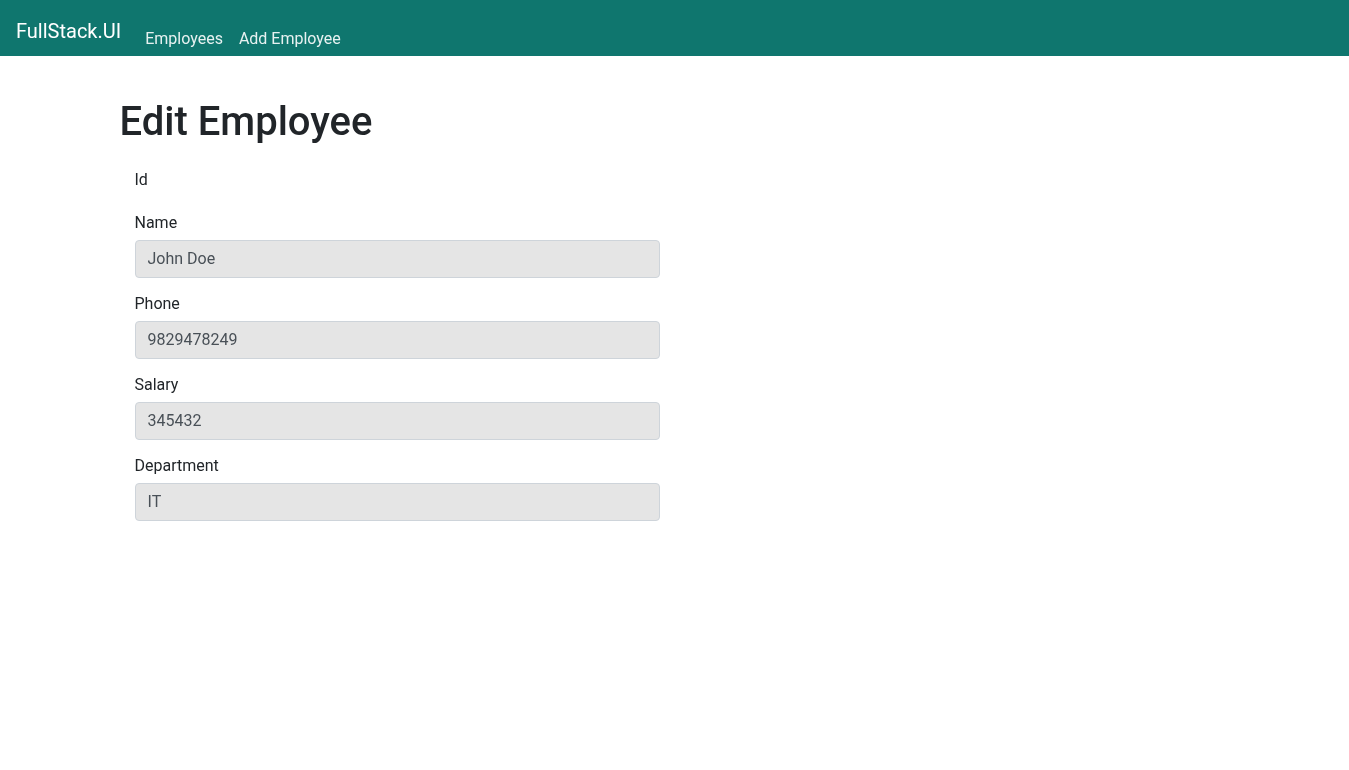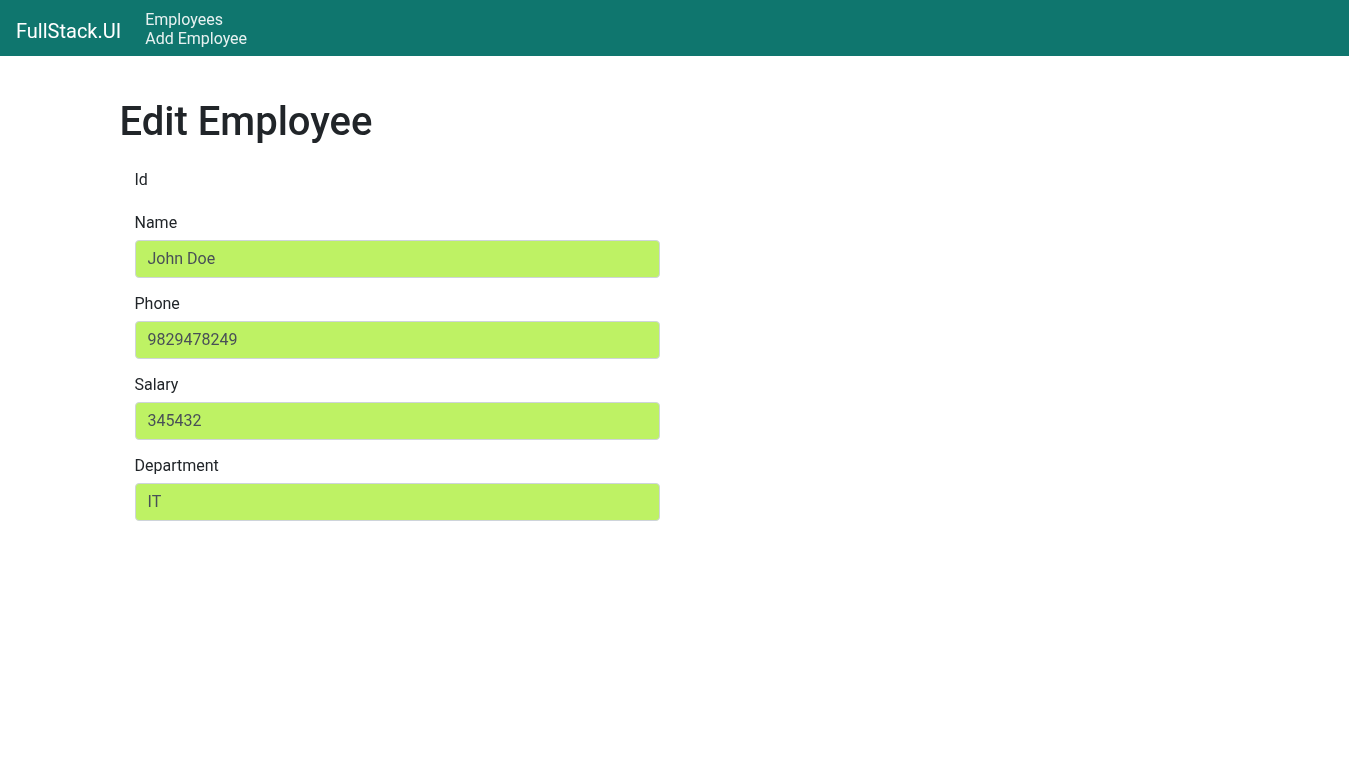--- a/index.html
+++ b/index.html
@@ -25,21 +25,20 @@
       padding: 0.3125rem 0;
       margin-right: 1rem;
       text-decoration: none;
       white-space: nowrap;
     }
     .navbar-nav {
       display: flex;
       list-style: none;
       margin: 0;
       padding: 0;
-      flex-direction: column;
     }
     .nav-link {
       color: rgba(255,255,255,0.9);
       padding: 0.5rem 0.5rem;
       text-decoration: none;
       font-size: 1rem;
     }
     .container {
       width: 100%;
       max-width: 1140px;
@@ -63,21 +62,21 @@
       font-size: 1rem;
     }
     .form-control {
       display: block;
       width: 100%;
       padding: 0.375rem 0.75rem;
       font-size: 1rem;
       font-weight: 400;
       line-height: 1.5;
       color: #495057;
-      background-color: #bef264;
+      background-color: #e5e5e5;
       border: 1px solid #ced4da;
       border-radius: 0.25rem;
       font-family: inherit;
     }
     .form-control[readonly] {
       background-color: #fff;
       opacity: 1;
     }
     .row {
       display: flex;

